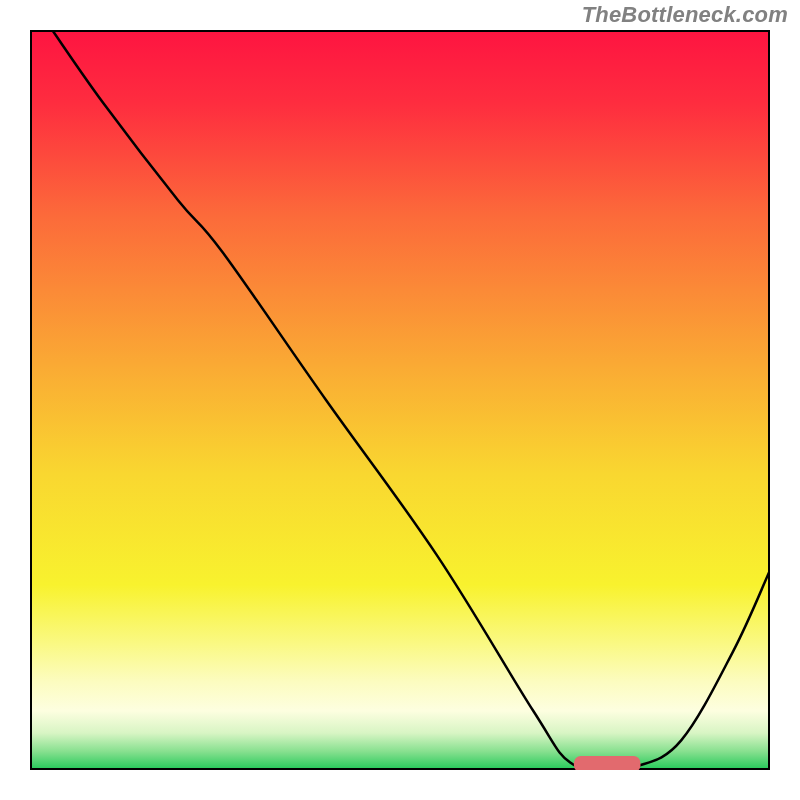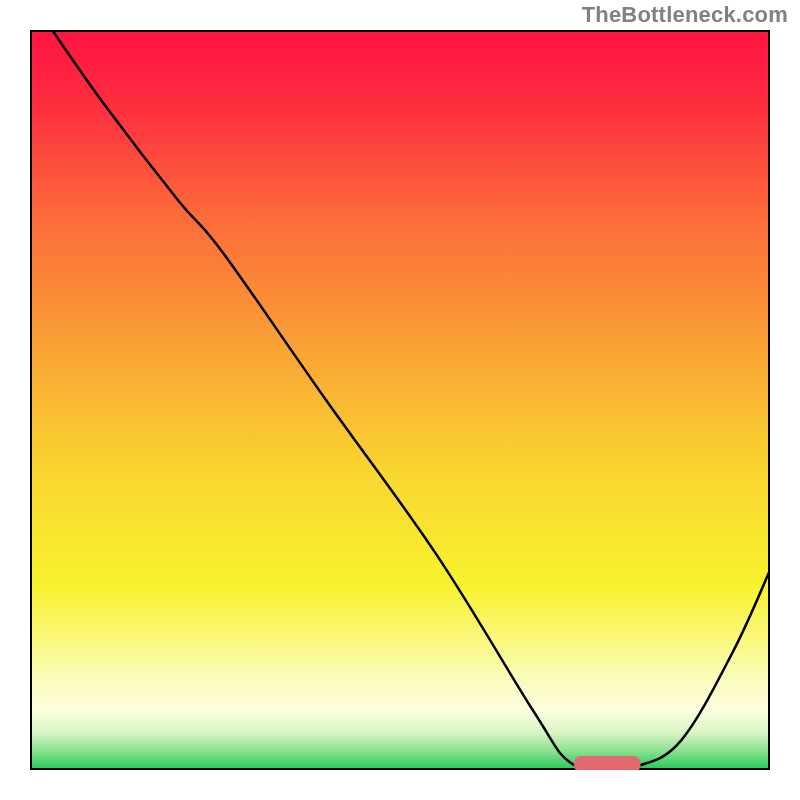--- a/index.html
+++ b/index.html
@@ -7,20 +7,21 @@
     padding: 0;
     width: 800px;
     height: 800px;
     background: #ffffff;
     font-family: Arial, Helvetica, sans-serif;
   }
   .container {
     position: relative;
     width: 800px;
     height: 724px;
+    font-style: italic;
   }
   .watermark {
     position: absolute;
     top: 2px;
     right: 12px;
     font-size: 22px;
     font-weight: 600;
     color: #818181;
     letter-spacing: 0.2px;
   }

